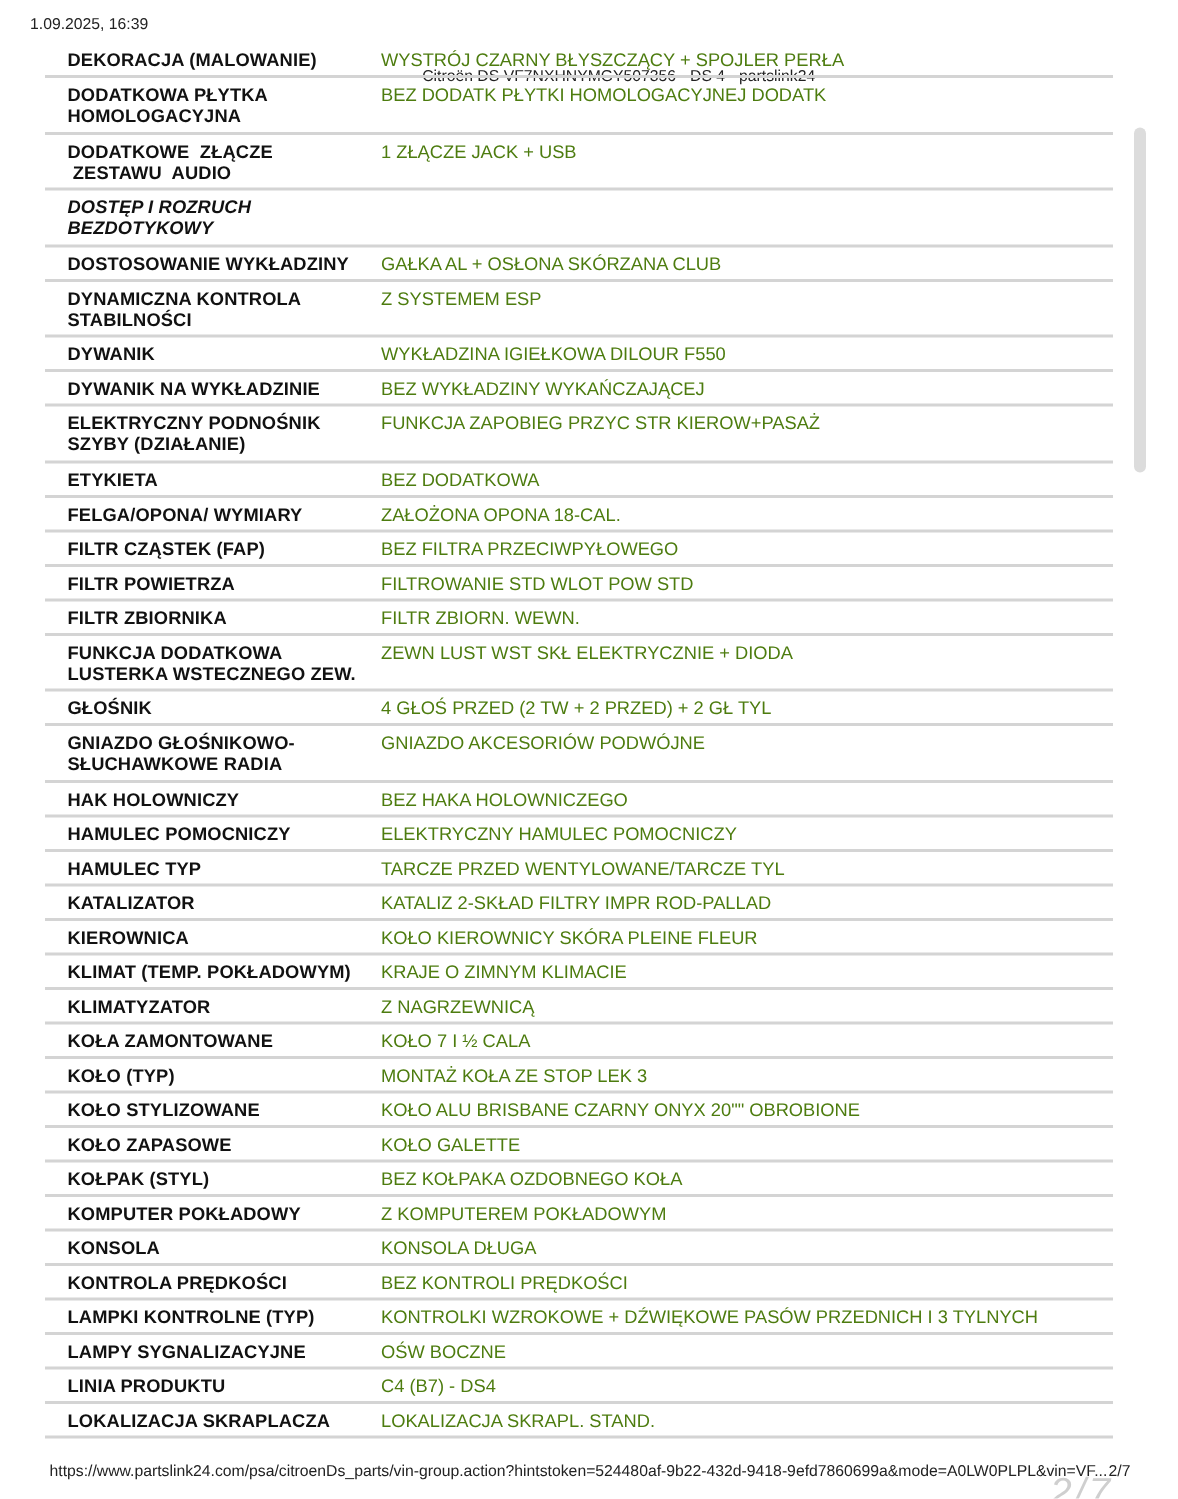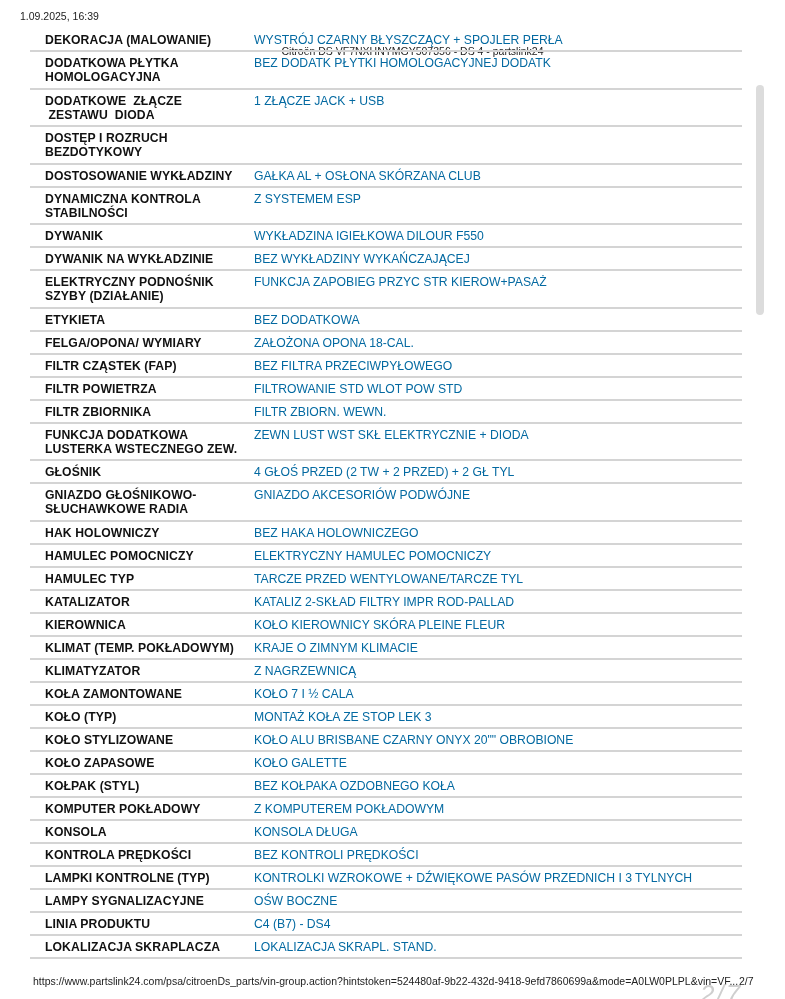--- a/index.html
+++ b/index.html
@@ -8,21 +8,21 @@
     font-family:"Liberation Sans", sans-serif; color:#111;
   }
   .hdr { position:absolute; top:10px; left:0; width:630px; height:14px; font-size:10.5px; color:#222; }
   .hdr .date { position:absolute; left:20px; top:0; }
   .hdr .title { position:absolute; left:0; width:785px; text-align:center; top:0; padding-left:40px; box-sizing:border-box;margin-top:35px; }
   .table { position:absolute; top:29px; left:30px; width:712px; }
   .row { display:flex; border-bottom:2px solid #d4d4d4; box-sizing:border-box; padding:4px 0 0 0; }
   .row.single { height:23px; }
   .row.double { height:37.5px; }
   .lbl { width:209px; padding-left:15px; font-weight:bold; font-size:12.2px; line-height:14px; letter-spacing:0.1px; }
-  .val { flex:1; font-size:12.2px; line-height:14px; color:#0369a1; }
+  .val { flex:1; font-size:12.2px; line-height:14px; color:#4d7c0f; }
   .scrollbar { position:absolute; left:756px; top:85px; width:8px; height:230px; background:#dcdcdc; border-radius:4px; }
   .footer { position:absolute; top:975px; left:0; width:785px; font-size:10.5px; color:#222; }
   .footer .url { position:absolute; left:33px; top:0; white-space:nowrap; }
   .footer .page { position:absolute; left:739px; top:0; }
   .footer .wm { position:absolute; left:700px; top:4px; font-size:26px; color:#cfcfcf; font-style:italic; letter-spacing:2px; }
 </style>
 </head>
 <body>
 
 <div class="hdr">
@@ -35,25 +35,25 @@
       <div class="lbl" style="white-space: pre;">DEKORACJA (MALOWANIE)</div>
       <div class="val">WYSTRÓJ CZARNY BŁYSZCZĄCY + SPOJLER PERŁA</div>
     </div>
     <div class="row double">
       <div class="lbl" style="white-space: pre;">DODATKOWA PŁYTKA
 HOMOLOGACYJNA</div>
       <div class="val">BEZ DODATK PŁYTKI HOMOLOGACYJNEJ DODATK</div>
     </div>
     <div class="row double">
       <div class="lbl" style="white-space: pre;">DODATKOWE  ZŁĄCZE
- ZESTAWU  DIODA</div>
+ ZESTAWU  AUDIO</div>
       <div class="val">1 ZŁĄCZE JACK + USB</div>
     </div>
     <div class="row double">
-      <div class="lbl" style="white-space: pre;">DOSTĘP I ROZRUCH
+      <div class="lbl" style="white-space: pre; font-style: italic;">DOSTĘP I ROZRUCH
 BEZDOTYKOWY</div>
     </div>
     <div class="row single">
       <div class="lbl" style="white-space: pre;">DOSTOSOWANIE WYKŁADZINY</div>
       <div class="val">GAŁKA AL + OSŁONA SKÓRZANA CLUB</div>
     </div>
     <div class="row double">
       <div class="lbl" style="white-space: pre;">DYNAMICZNA KONTROLA
 STABILNOŚCI</div>
       <div class="val">Z SYSTEMEM ESP</div>

